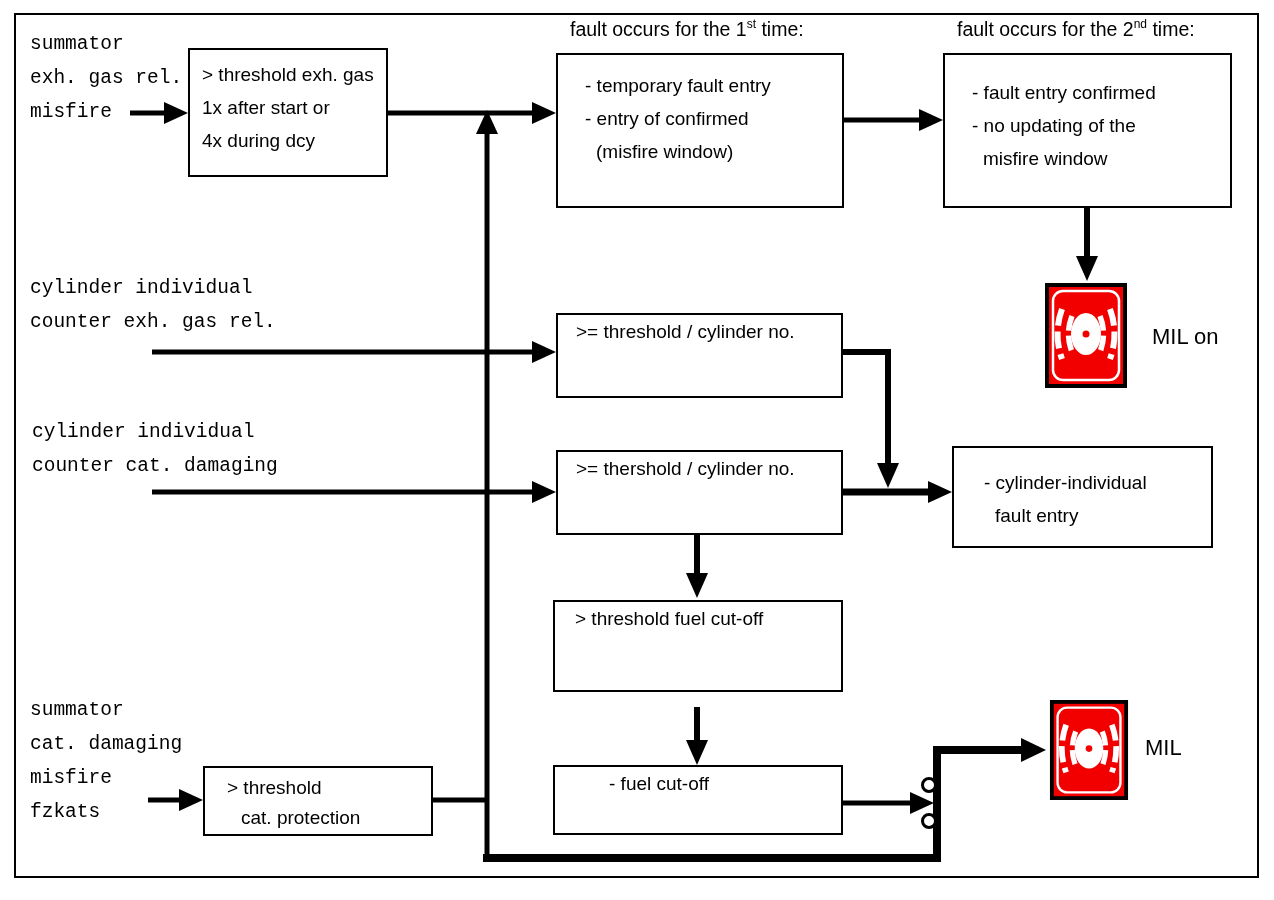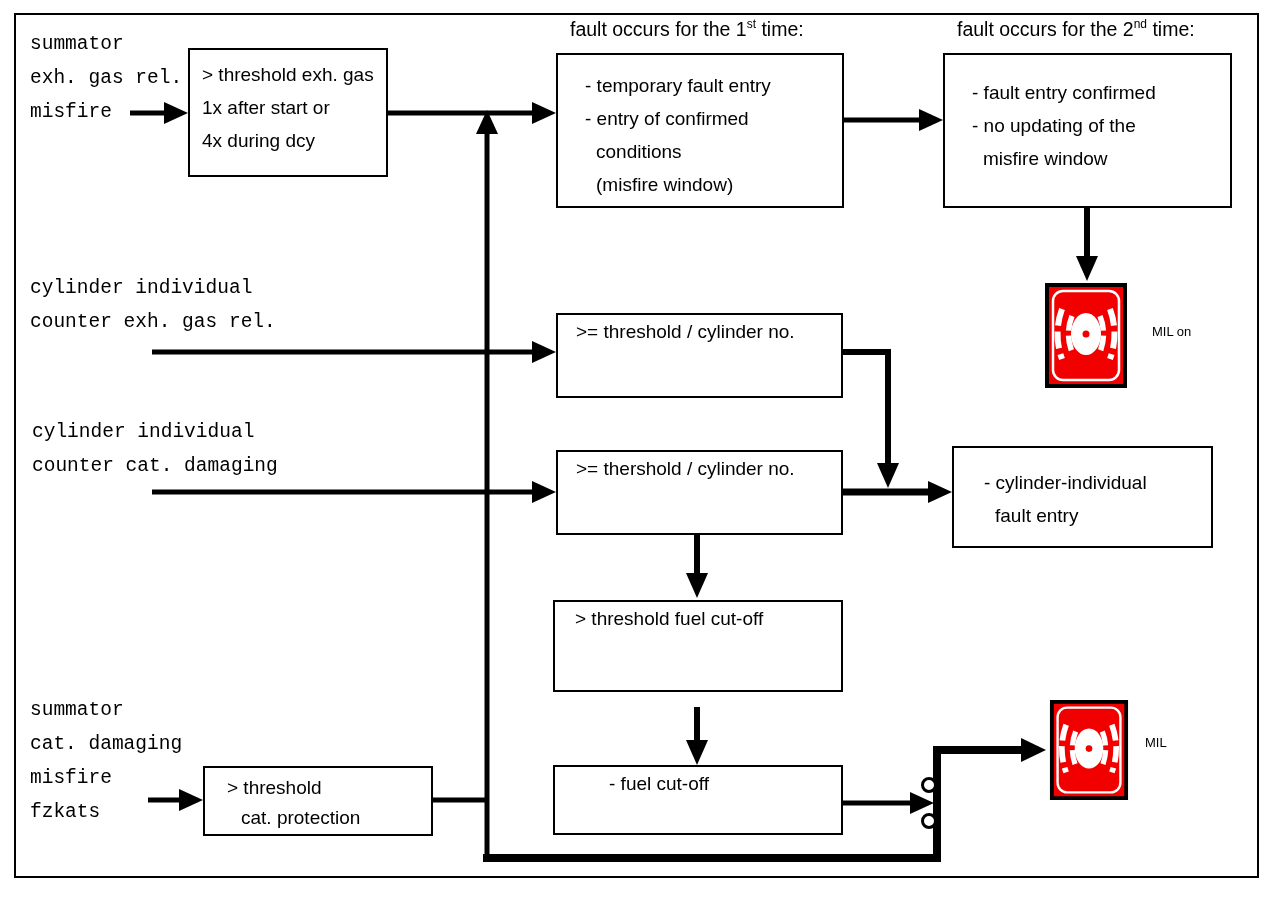--- a/index.html
+++ b/index.html
@@ -12,21 +12,21 @@
   .box{
     position:absolute;background:#fff;border:2px solid #000;box-sizing:border-box;
     font-size:19px;z-index:3;
   }
   .bl{line-height:33px;white-space:nowrap;}
   .indent{padding-left:11px;}
   .vcenter{display:flex;align-items:flex-start;}
   .lblgrp{position:absolute;font-size:19.5px;line-height:34px;white-space:nowrap;z-index:3;font-family:Liberation Mono, monospace;}
   .heading{position:absolute;font-size:19.5px;white-space:nowrap;z-index:3;}
   .heading sup{font-size:12px;}
-  .millabel{position:absolute;font-size:13px;white-space:nowrap;z-index:3;}
+  .millabel{position:absolute;font-size:22px;white-space:nowrap;z-index:3;}
   .mil{position:absolute;z-index:3;}
   .red-fill{fill:var(--mil-red,#f20000);}
 </style>
 </head>
 <body>
 
 <div class="frame"></div>
 
 <svg class="net" width="1274" height="900" viewBox="0 0 1274 900">
   <g stroke="#000" fill="#000">
@@ -146,21 +146,20 @@
 
 <div class="box" style="left:188px;top:48px;width:200px;height:129px;padding:8px 0 0 12px">
   <div class="bl">&gt; threshold exh. gas</div>
   <div class="bl">1x after start or</div>
   <div class="bl">4x during dcy</div>
 </div>
 
 <div class="box" style="left:556px;top:53px;width:288px;height:155px;padding:14px 0 0 27px">
   <div class="bl">- temporary fault entry</div>
   <div class="bl">- entry of confirmed</div>
-  <div class="bl indent">conditions</div>
   <div class="bl indent">(misfire window)</div>
 </div>
 
 <div class="box" style="left:943px;top:53px;width:289px;height:155px;padding:21px 0 0 27px">
   <div class="bl">- fault entry confirmed</div>
   <div class="bl">- no updating of the</div>
   <div class="bl indent">misfire window</div>
 </div>
 
 <div class="box vcenter" style="left:556px;top:313px;width:287px;height:85px;padding-left:18px">

